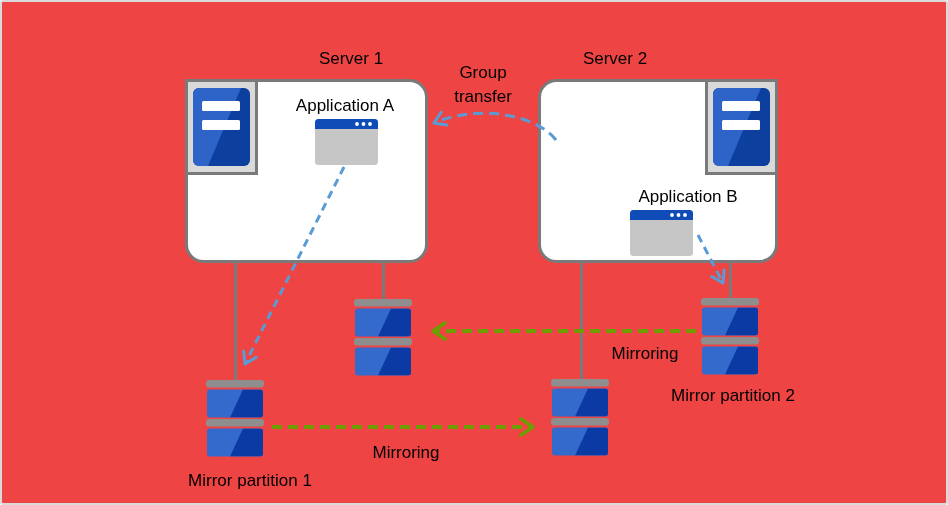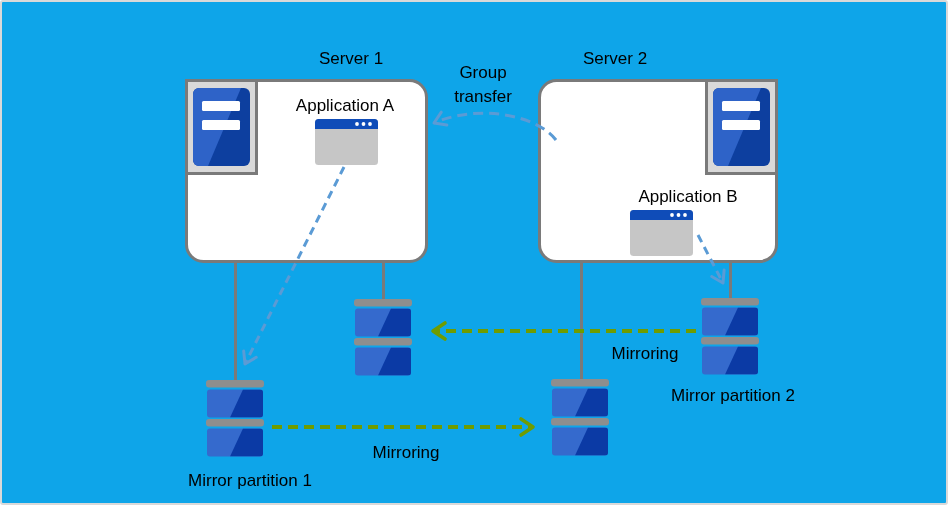--- a/index.html
+++ b/index.html
@@ -6,21 +6,21 @@
     margin: 0;
     padding: 0;
     background: #ffffff;
     font-family: "Liberation Sans", sans-serif;
   }
   .canvas {
     position: relative;
     width: 948px;
     height: 505px;
     box-sizing: border-box;
-    background: #0ea5e9;
+    background: #ef4444;
     border: 2px solid #d9d9d9;
     border-radius: 3px;
     overflow: hidden;
   }
   svg { display: block; }
   text {
     font-family: "Liberation Sans", sans-serif;
     font-size: 17px;
     fill: #000000;
   }

